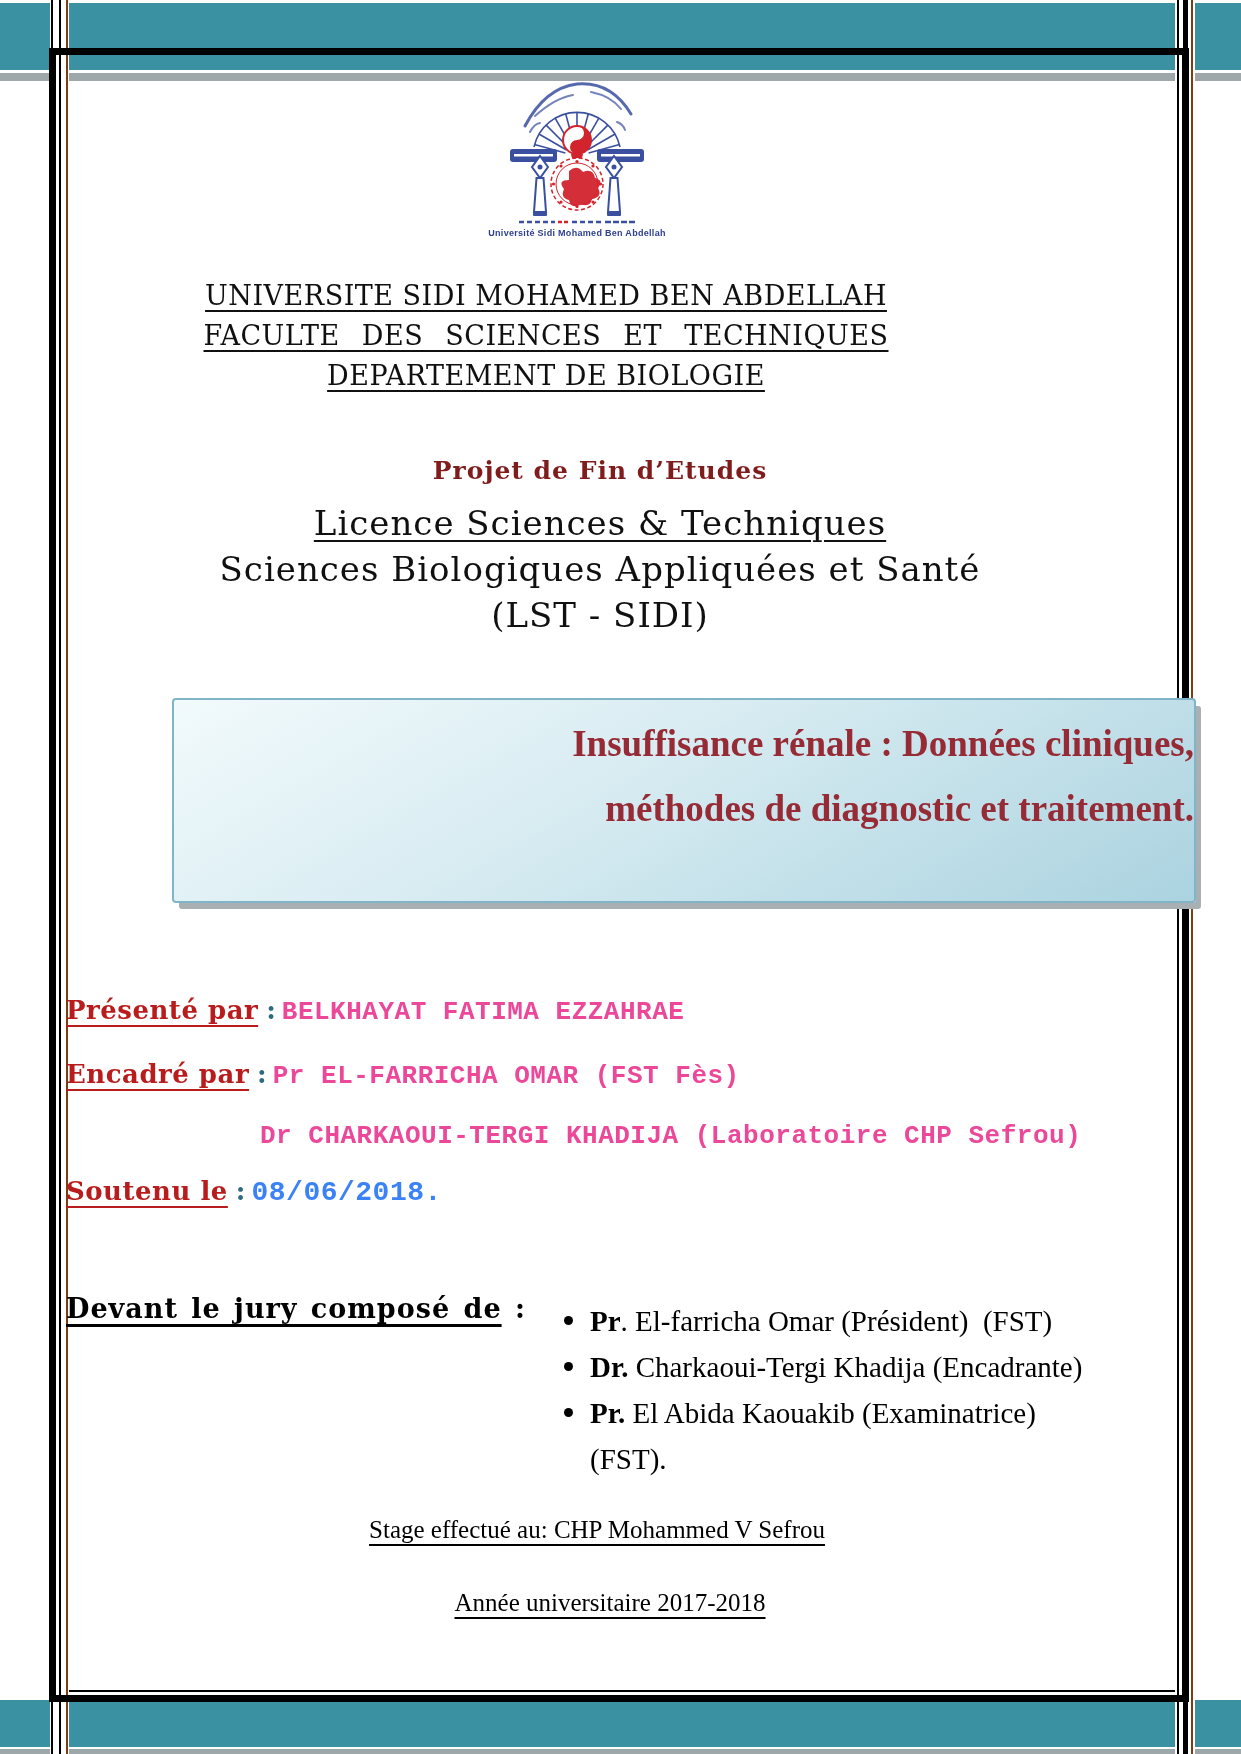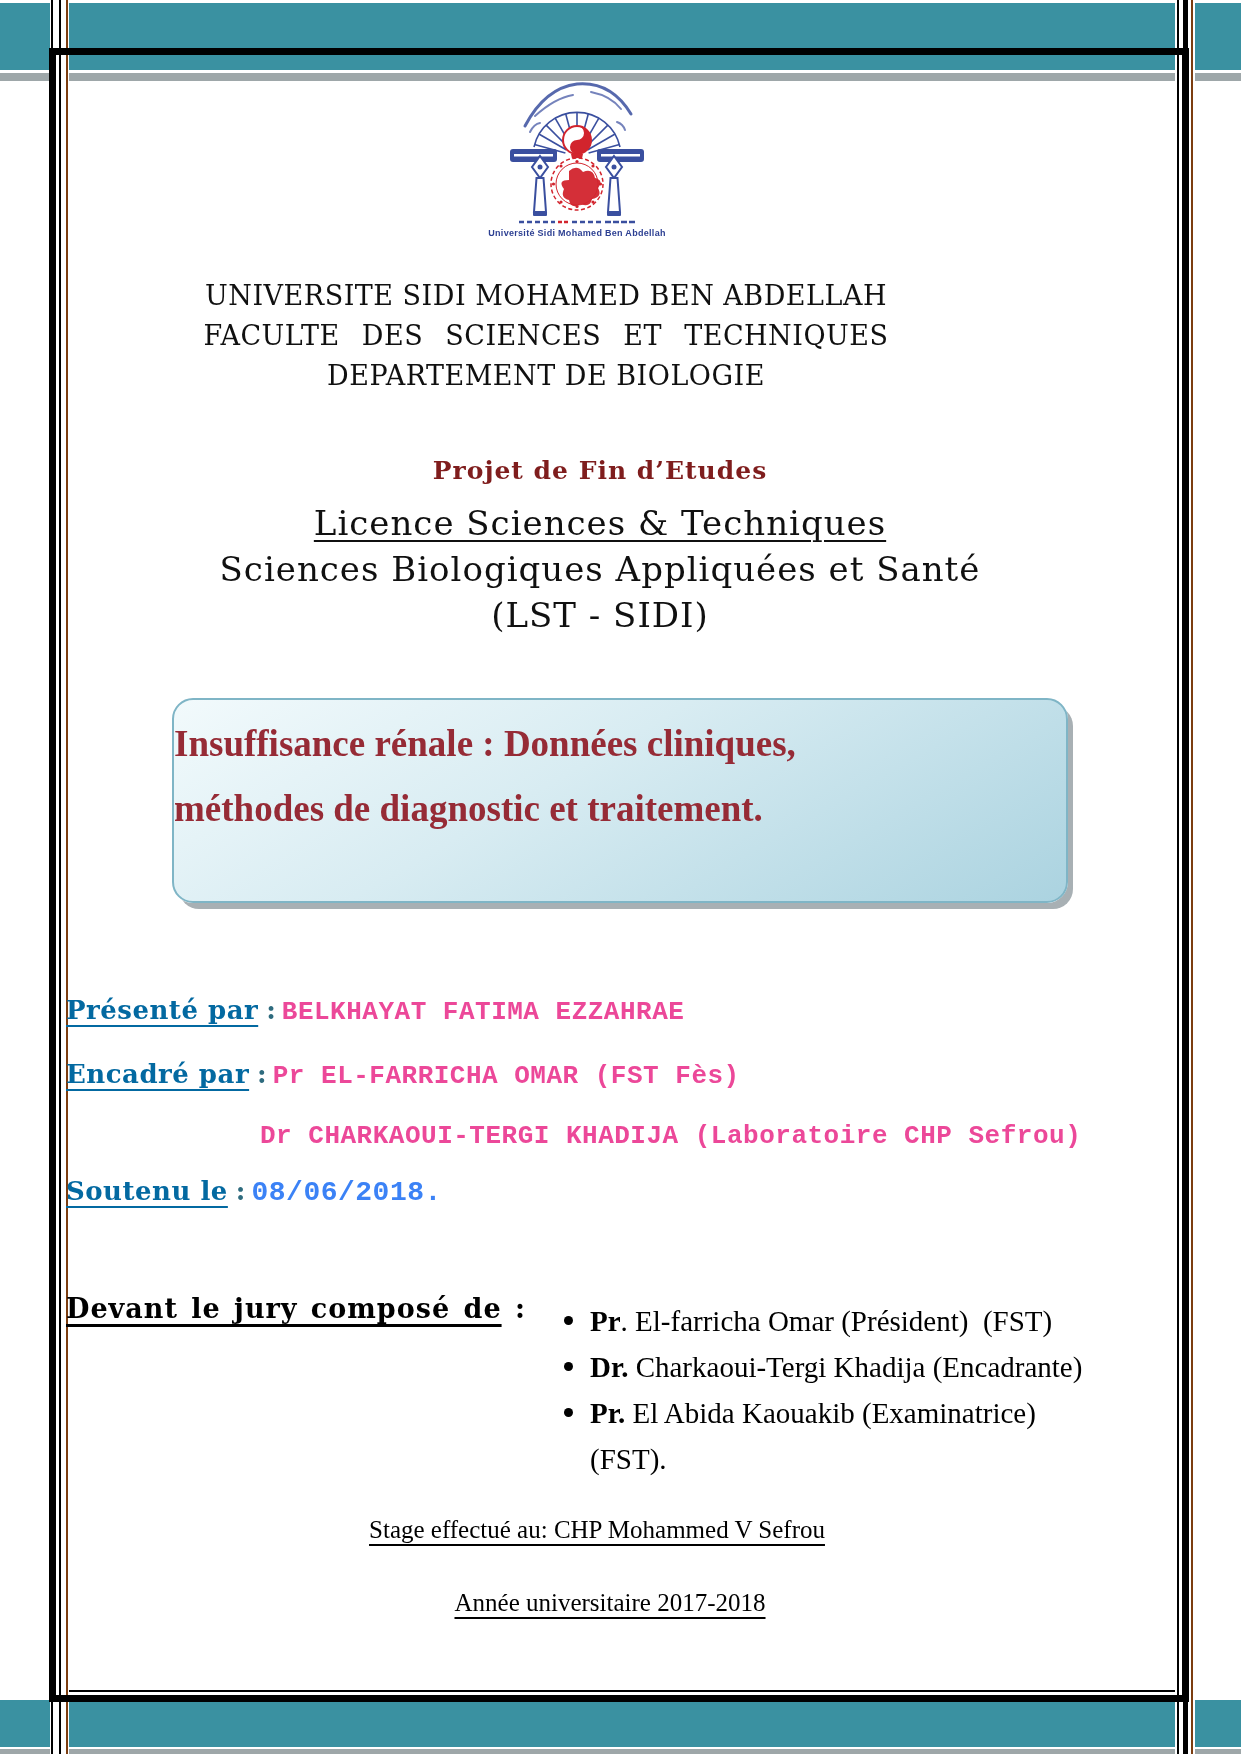--- a/index.html
+++ b/index.html
@@ -38,44 +38,44 @@
   
   .logo-svg { left:497px; top:72px; }
   .logo-caption { left:437px; top:228px; width:280px; text-align:center;
                   font-family:"Liberation Sans", sans-serif; font-size:9px; font-weight:bold;
                   color:#2C3F92; letter-spacing:0.3px; }
 
   
   .univ-block { left:50px; top:276px; width:960px; text-align:center;
                 font-family:"DejaVu Serif", serif; font-size:27px; color:#101010;
                 line-height:40px; letter-spacing:0.5px; }
-  .univ-block div { text-decoration-thickness:2px; text-underline-offset:5px;padding-left:32px; }
+  .univ-block div { text-decoration:underline; text-decoration-thickness:2px; text-underline-offset:5px;padding-left:32px; }
   .univ-line2 { word-spacing:13px; }
 
   
   .projet { left:60px; top:432px; width:1080px; text-align:center;
             font-family:"DejaVu Serif", serif; font-weight:bold; font-size:25px;
             color:#7f1d1d; letter-spacing:1px;margin-top:24px; }
   .program { left:60px; top:500px; width:1080px; text-align:center;
              font-family:"DejaVu Serif", serif; font-size:34px; color:#101010;
              line-height:46px; letter-spacing:1px; }
   .program .u { text-decoration:underline; text-decoration-thickness:2px; text-underline-offset:5px; }
 
   
-  .title-box { left:172px; top:698px; width:896px; height:205px; box-sizing:border-box;
-               border:2px solid #7FB5C6; border-radius:21px;
+  .title-box { left:172px; top:698px; width:1024px; height:205px; box-sizing:border-box;
+               border:2px solid #7FB5C6; border-radius:4px;
                background:linear-gradient(150deg, #f2fafc 0%, #d8ecf2 42%, #abd3e0 100%);
-               box-shadow:6px 7px 0 -1px #A8B0B4; text-align:left; }
+               box-shadow:6px 7px 0 -1px #A8B0B4; text-align:right; }
   .title-box .title-text { padding-top:11px; font-family:"Liberation Serif", serif;
                font-weight:bold; font-size:37px; line-height:65px; color:#962B36; }
 
   
   .field-line { white-space:nowrap; }
   .field-label { font-family:"DejaVu Serif", serif; font-weight:bold; font-size:26px;
-                 color:#0369a1; text-decoration:underline; text-decoration-thickness:2px;
+                 color:#b91c1c; text-decoration:underline; text-decoration-thickness:2px;
                  text-underline-offset:6px; letter-spacing:0.5px; }
   .field-sep { font-family:"DejaVu Serif", serif; font-weight:bold; font-size:26px;
                color:#2E6B7E; padding:0 6px 0 8px; }
   .field-value { font-family:Liberation Mono, monospace; font-weight:bold; font-size:26px;
                  color:#ec4899; letter-spacing:0.5px; }
   .line-presented  { left:66px; top:995px; }
   .line-supervised { left:66px; top:1059px; }
   .line-supervisor2{ left:260px; top:1121px; }
   .line-defended   { left:66px; top:1176px; }
   .date-value { font-family:Liberation Mono, monospace; font-weight:bold; font-size:28px; color:#3b82f6; }

